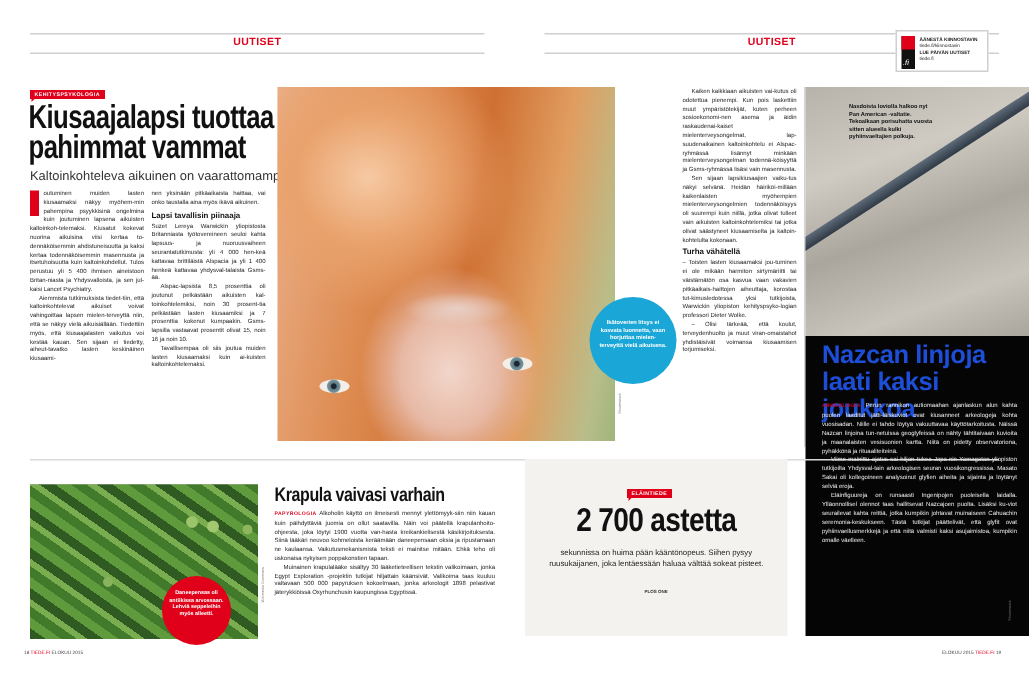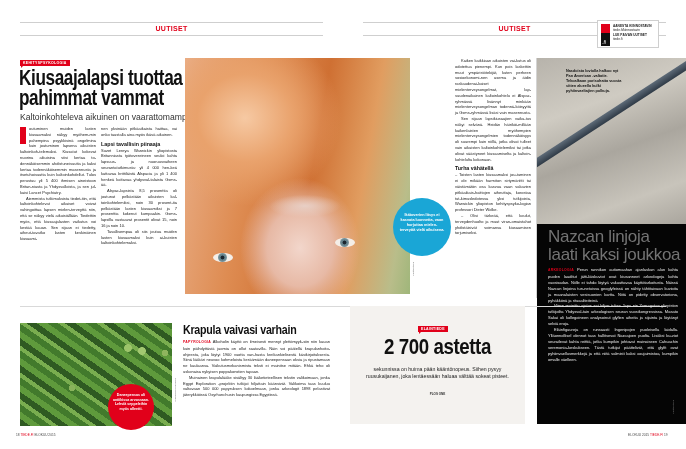--- a/index.html
+++ b/index.html
@@ -46,21 +46,21 @@
   .iris { position: absolute; left: 5px; top: 0; width: 9px; height: 9px; border-radius: 50%; background: radial-gradient(circle, #1b2630 0 25%, #5e7c86 35%, #7c98a0 70%, #4a5c62 100%); }
 
   .bubble-blue { position: absolute; left: 393px; top: 198px; width: 58px; height: 58px; border-radius: 50%; background: #1aa6d6; color: #fff; font-size: 3.8px; font-weight: bold; line-height: 5px; text-align: center; padding: 15px 6px 0; }
 
   .photo-nazca { position: absolute; left: 537px; top: 58px; width: 150px; height: 166px;
     background: linear-gradient(160deg, #b7b3ab 0%, #cfcbc2 30%, #aaa69e 55%, #c8c4bb 80%, #a9a59d 100%); overflow: hidden; }
   .road { position: absolute; left: -30px; top: 120px; width: 220px; height: 8px; background: linear-gradient(#5e6b78, #2f3a46); transform: rotate(-33deg); transform-origin: left center; }
   .nazca-caption { position: absolute; left: 566px; top: 69px; width: 60px; font-size: 3.8px; line-height: 5px; font-weight: bold; color: #111; }
 
   .black-panel { position: absolute; left: 537px; top: 224px; width: 149px; height: 200px; background: #050505; }
-  .nazca-headline { position: absolute; left: 548px; top: 228px; font-weight: normal; color: #737373; font-size: 17px; line-height: 18px; letter-spacing: -0.3px; }
+  .nazca-headline { position: absolute; left: 548px; top: 228px; font-weight: bold; color: #1d4ed8; font-size: 17px; line-height: 18px; letter-spacing: -0.3px; }
   .nazca-text { position: absolute; left: 548px; top: 248px; width: 130px; font-size: 4px; line-height: 5.9px; color: #eee; text-align: justify; }
   .nazca-text p { text-indent: 6px; }
   .nazca-text p.noindent { text-indent: 0; }
   .kicker { color: #e1001a; font-weight: bold; font-size: 3.4px; letter-spacing: 0.3px; }
 
   .photo-plant { position: absolute; left: 20px; top: 323px; width: 152px; height: 103px;
     background:
       radial-gradient(circle 6px at 108px 25px, #9cc46a 0 60%, rgba(0,0,0,0) 70%),
       radial-gradient(circle 6px at 122px 28px, #a2c870 0 60%, rgba(0,0,0,0) 70%),
       radial-gradient(circle 5px at 145px 30px, #8fb55e 0 60%, rgba(0,0,0,0) 70%),

